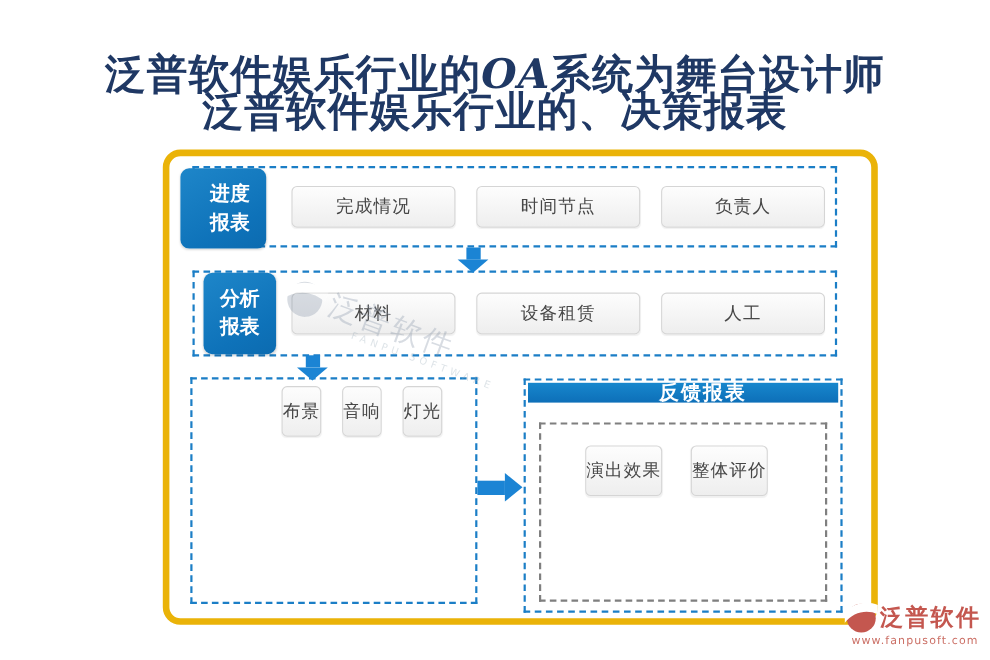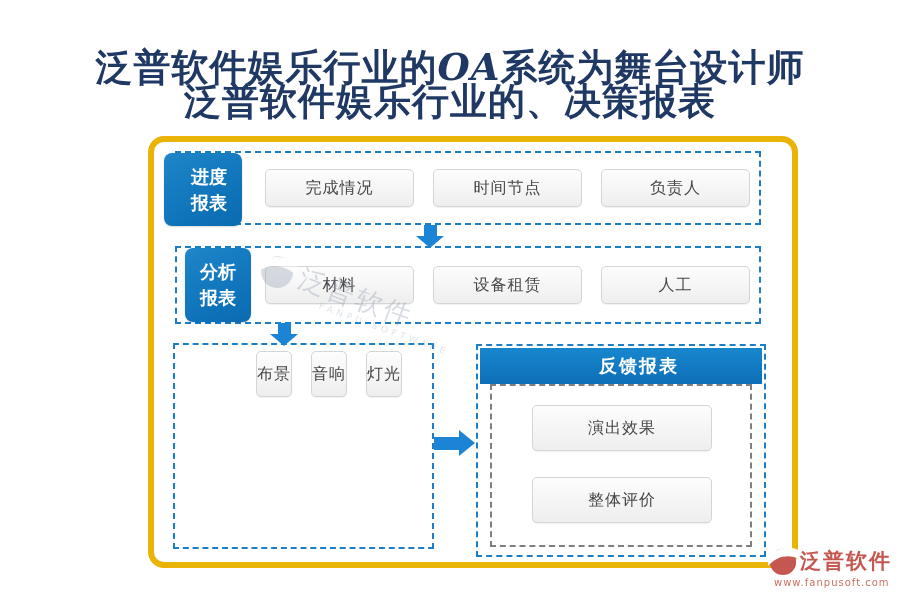--- a/index.html
+++ b/index.html
@@ -53,32 +53,32 @@
     box-shadow:0 1px 1px rgba(0,0,0,.06);
   }
   .row-items .btn{flex:1;height:36px;}
   .col-items{
     position:absolute;left:62px;top:6px;bottom:6px;width:184px;
     display:flex;flex-direction:row;justify-content:space-evenly;
   }
   .btn.tall{height:44px;flex:none;}
   
   .fb-header{
-    position:absolute;left:2px;right:2px;top:2px;height:36px;
+    position:absolute;left:2px;right:2px;top:2px;height:18px;
     background:linear-gradient(#1787CD,#0D6FB8);color:#fff;font-weight:700;
     font-size:18px;letter-spacing:2px;
     display:flex;align-items:center;justify-content:center;padding-left:36px;
   }
   .fb-inner{
     position:absolute;left:12px;top:38px;width:262px;height:163px;
     border:2px dashed #7F7F7F;box-sizing:border-box;
   }
   .fb-items{
     position:absolute;left:40px;top:19px;width:180px;
-    display:flex;flex-direction:column;gap:26px;
+    display:flex;flex-direction:row;gap:26px;
   }
   
   .arrow-down{position:absolute;width:28px;z-index:2;}
   .arrow-down .shaft{width:13px;height:11px;background:#1B84D4;margin:0 auto;}
   .arrow-down .head{
     width:0;height:0;margin:0 auto;
     border-left:14px solid transparent;border-right:14px solid transparent;
     border-top:12px solid #1B84D4;
   }
   .ad1{left:262px;top:83px;}

